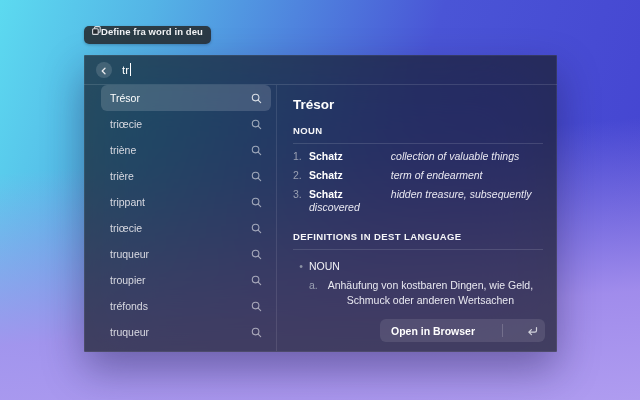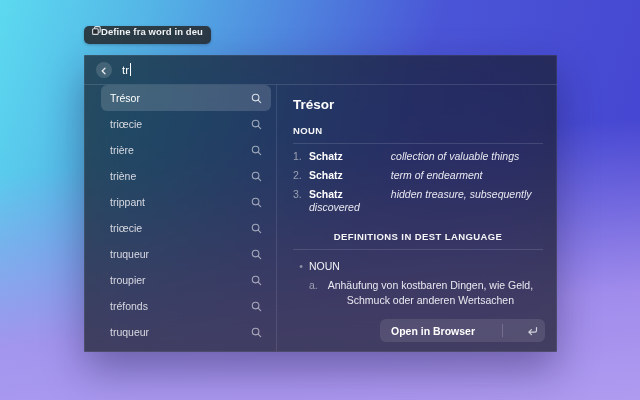--- a/index.html
+++ b/index.html
@@ -50,21 +50,21 @@
   
   .detail { flex:1; padding:10px 14px 8px 16px; position:relative; }
   .d-title { font-size:13.5px; font-weight:700; color:#fff; margin-top:2px; }
   .d-pos { font-size:9.5px; font-weight:700; letter-spacing:.4px; color:#f5f5f8; margin-top:13px; }
   .rule { border:0; border-top:1px solid rgba(255,255,255,0.13); margin:7px 0 6px; }
   .defs { margin-top:4px; }
   .def { display:flex; font-size:10.5px; margin:6px 0; line-height:1.25; }
   .def .num { color:#9aa0b2; width:16px; flex:none; }
   .def .word { font-weight:700; color:#fff; margin-right:4px;margin-top:36px; }
   .def .gloss { font-style:italic; color:#e9e8f1;margin-left:44px; }
-  .d-sect { font-size:9.5px; font-weight:700; letter-spacing:.4px; color:#f5f5f8; margin-top:16px;text-align:center; }
+  .d-sect { font-size:9.5px; font-weight:700; letter-spacing:.4px; color:#f5f5f8; margin-top:16px; }
   .bullet-row { display:flex; font-size:10.5px; margin-top:10px; }
   .bullet-row .dot { color:#8d93a5; width:16px; flex:none; text-align:center; }
   .bullet-row .pos2 { color:#f2f2f6; }
   .sub-def { display:flex; font-size:10.5px; margin:6px 0 0 16px; line-height:1.45; max-width:248px; }
   .sub-def .pfx { color:#9aa0b2; flex:none; }
   .sub-def .txt { color:#e9e9f1;text-align:center; }
 
   
   .action { position:absolute; right:12px; bottom:9px; height:23px;
     display:flex; align-items:center; background:rgba(255,255,255,0.10);
@@ -119,30 +119,30 @@
       <div class="row">
         <span>triœcie</span>
         <span class="mag">
             <svg width="11" height="11" viewBox="0 0 11 11">
               <circle cx="4.6" cy="4.6" r="3.3" fill="none" stroke="#fff" stroke-width="1.1"></circle>
               <line x1="7.1" y1="7.1" x2="9.7" y2="9.7" stroke="#fff" stroke-width="1.1" stroke-linecap="round"></line>
             </svg>
           </span>
       </div>
       <div class="row">
+        <span>triène</span>
+        <span class="mag">
+            <svg width="11" height="11" viewBox="0 0 11 11">
+              <circle cx="4.6" cy="4.6" r="3.3" fill="none" stroke="#fff" stroke-width="1.1"></circle>
+              <line x1="7.1" y1="7.1" x2="9.7" y2="9.7" stroke="#fff" stroke-width="1.1" stroke-linecap="round"></line>
+            </svg>
+          </span>
+      </div>
+      <div class="row">
         <span>trière</span>
-        <span class="mag">
-            <svg width="11" height="11" viewBox="0 0 11 11">
-              <circle cx="4.6" cy="4.6" r="3.3" fill="none" stroke="#fff" stroke-width="1.1"></circle>
-              <line x1="7.1" y1="7.1" x2="9.7" y2="9.7" stroke="#fff" stroke-width="1.1" stroke-linecap="round"></line>
-            </svg>
-          </span>
-      </div>
-      <div class="row">
-        <span>triène</span>
         <span class="mag">
             <svg width="11" height="11" viewBox="0 0 11 11">
               <circle cx="4.6" cy="4.6" r="3.3" fill="none" stroke="#fff" stroke-width="1.1"></circle>
               <line x1="7.1" y1="7.1" x2="9.7" y2="9.7" stroke="#fff" stroke-width="1.1" stroke-linecap="round"></line>
             </svg>
           </span>
       </div>
       <div class="row">
         <span>trippant</span>
         <span class="mag">

